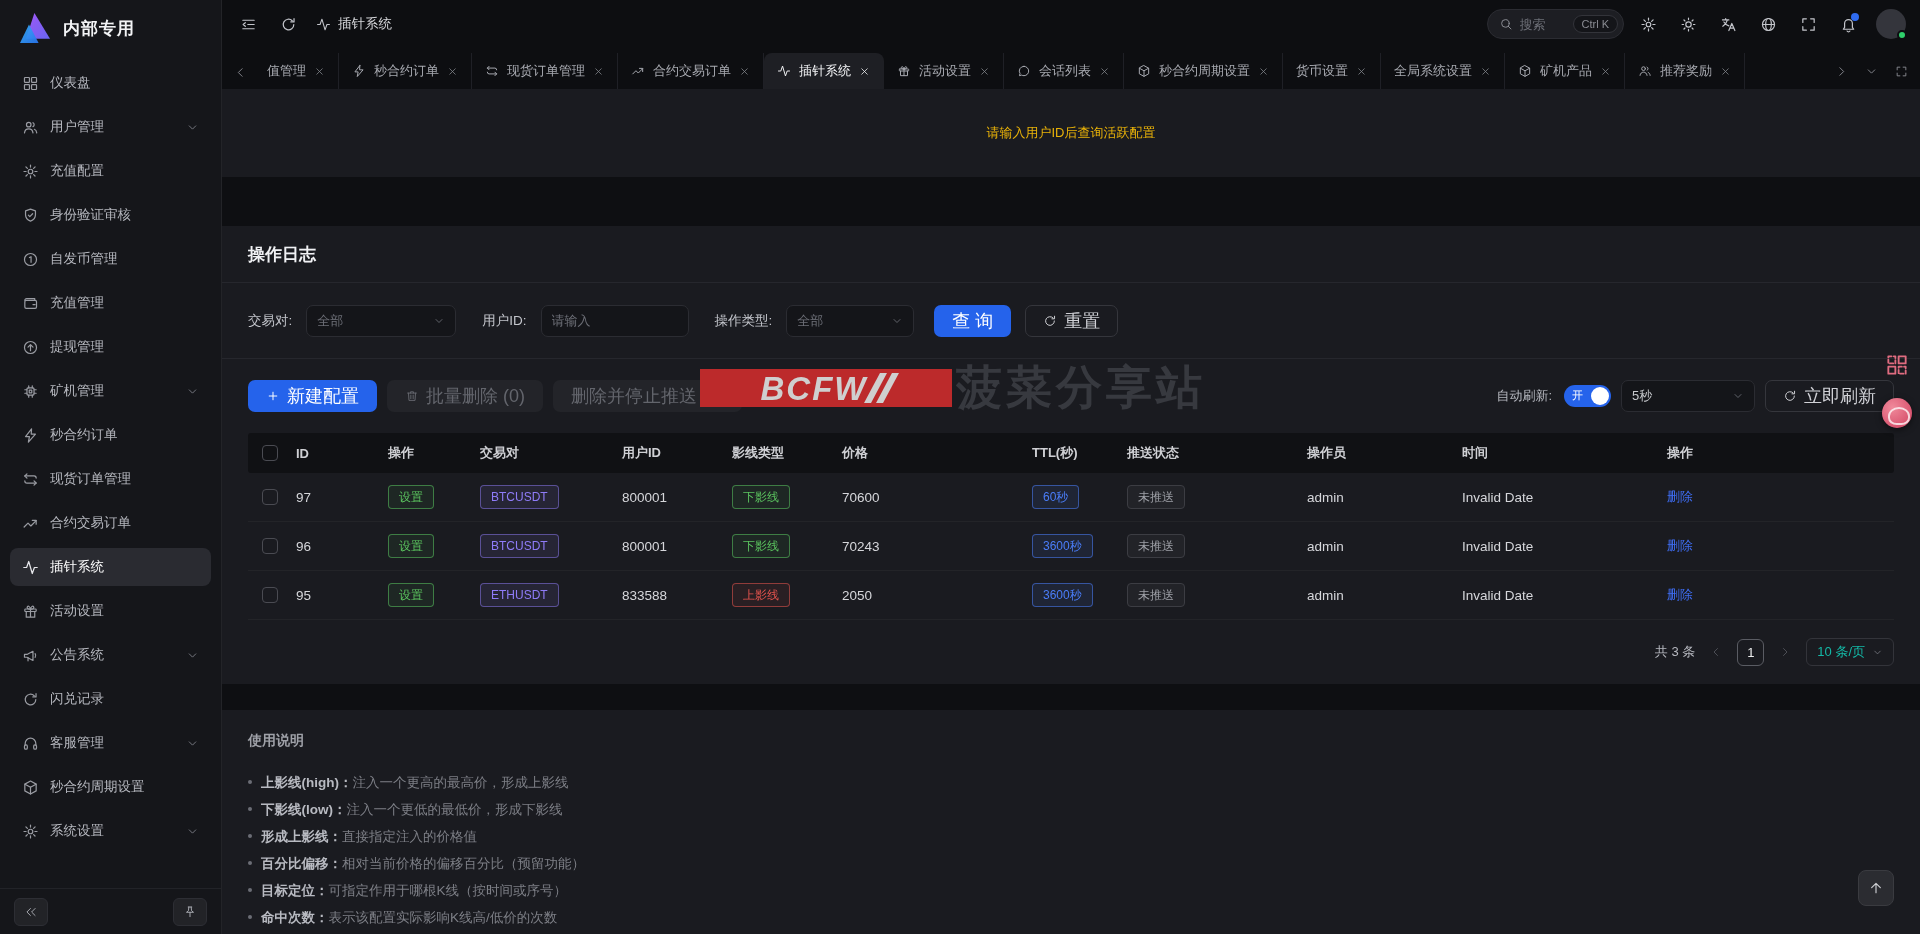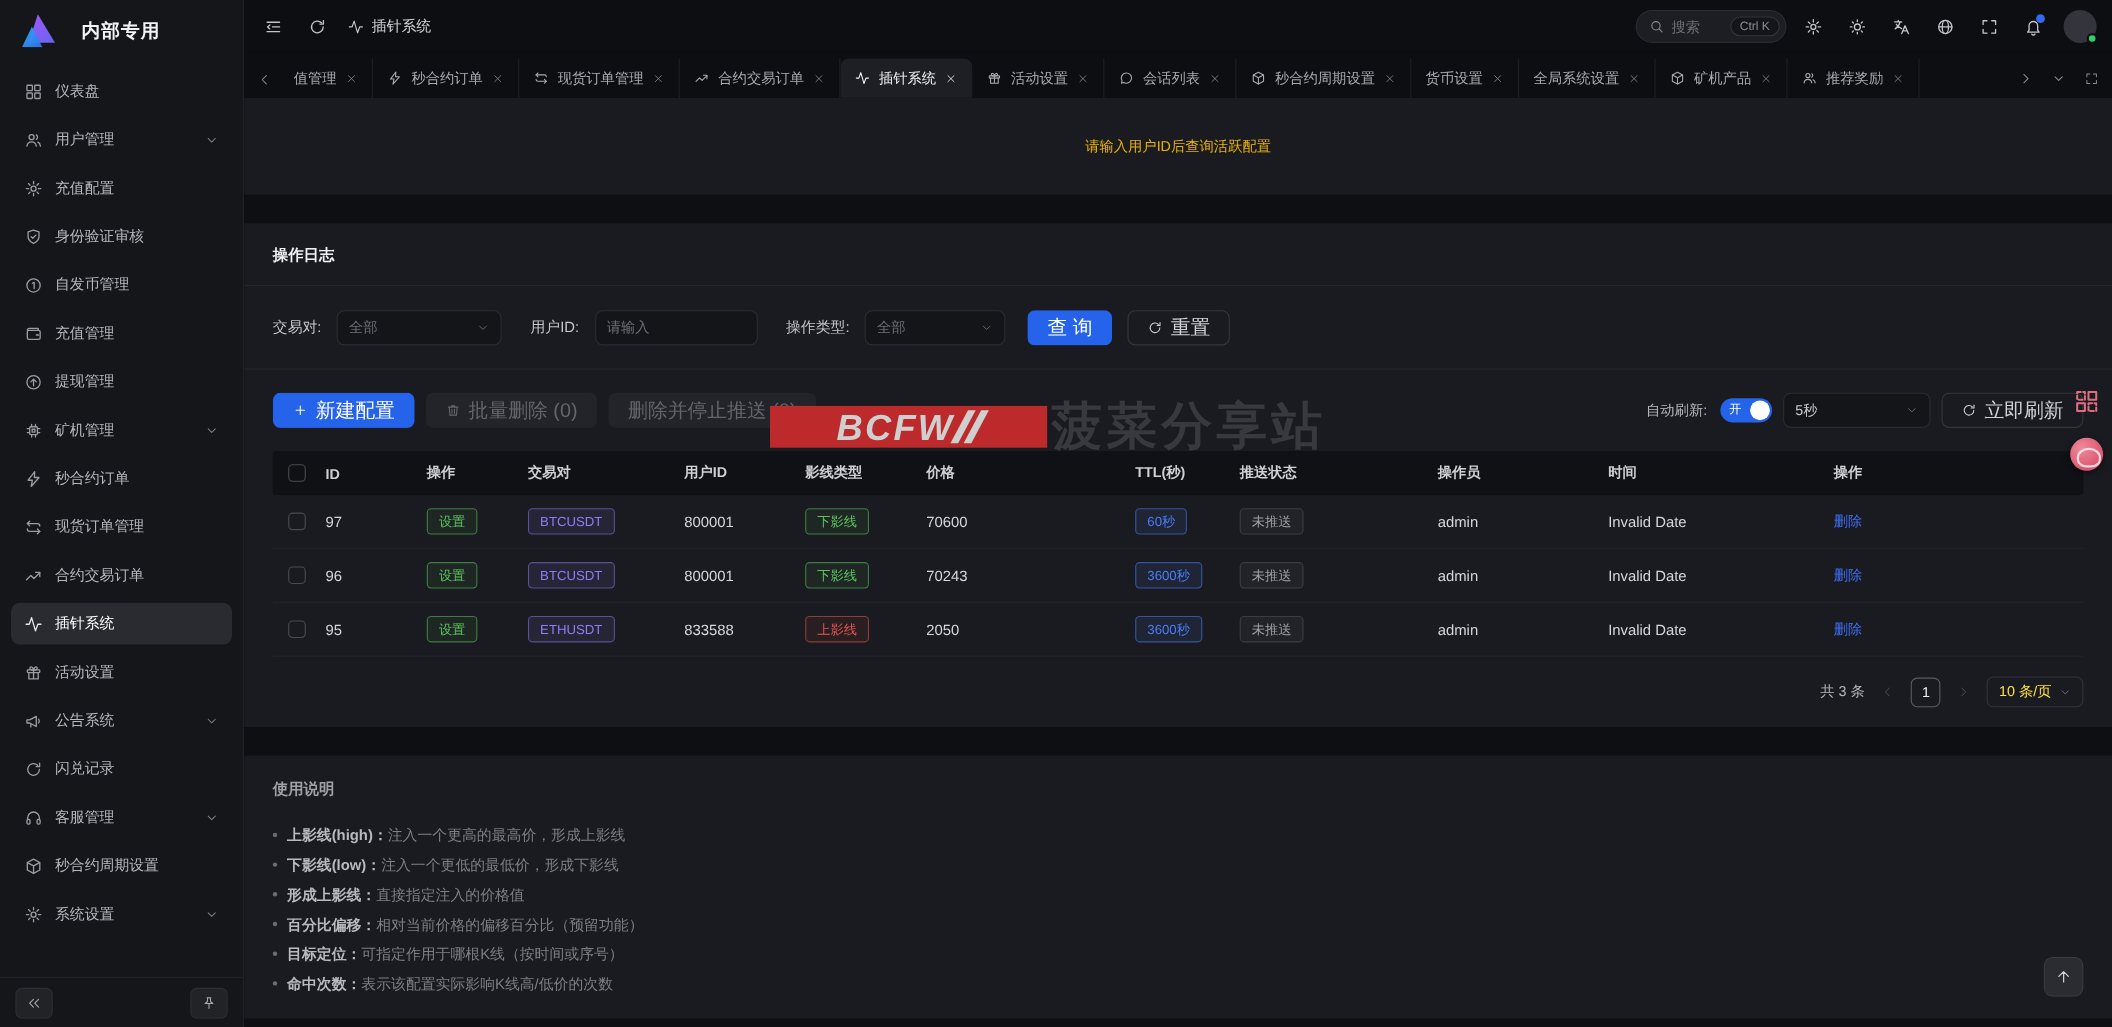--- a/index.html
+++ b/index.html
@@ -3,21 +3,21 @@
 <meta charset="utf-8">
 <style>
   * { margin:0; padding:0; box-sizing:border-box; }
   html,body { width:1920px; height:934px; overflow:hidden; background:#0e0f12;
     font-family:"Liberation Sans","DejaVu Sans",sans-serif; color:#e3e4e8; font-size:14px; }
   .app { display:flex; width:100%; height:100%; }
 
   
   .sidebar { width:222px; min-width:222px; height:100%; background:#15161a; border-right:1px solid #232428;
     display:flex; flex-direction:column; position:relative; }
-  .logo-row { height:56px; display:flex; align-items:center; gap:24px; padding:0 20px; }
+  .logo-row { height:56px; display:flex; align-items:center; gap:13px; padding:0 20px; }
   .logo-mark { width:30px; height:30px; position:relative; }
   .logo-mark .t1 { position:absolute; inset:0; background:linear-gradient(135deg,#a855f7,#6366f1);
     clip-path:polygon(48% 0,100% 86%,20% 86%); border-radius:4px; }
   .logo-mark .t2 { position:absolute; inset:0; background:linear-gradient(135deg,#38bdf8,#2563eb);
     clip-path:polygon(30% 38%,62% 100%,0 100%); opacity:.95; }
   .logo-text { font-size:17px; font-weight:700; color:#f2f3f5; letter-spacing:1px; }
   .side-nav { flex:1; padding:8px 10px; overflow:hidden; }
   .side-item { height:38px; margin-bottom:6px; display:flex; align-items:center; gap:11px;
     padding:0 12px; border-radius:8px; color:#b6b8bf; font-size:13.5px; cursor:pointer; }
   .side-item.on { background:#2a2b31; color:#ffffff; }
@@ -70,22 +70,22 @@
   .tab-right .tb-icon-btn .ic { width:13px; height:13px; }
 
   
   .content { flex:1; overflow:hidden; background:#0e0f12; position:relative; }
   .card { background:#1a1b20; }
   .notice-card { height:88px; display:flex; align-items:center; justify-content:center; }
   .notice-text { color:#eab308; font-size:13px; }
   .gap { height:26px; }
 
   .panel { }
-  .panel-title { height:57px; line-height:57px; padding:0 26px; font-size:14px; font-weight:700; color:#f0f1f4;
-    border-bottom:1px solid #26272d; }
+  .panel-title { height:57px; line-height:57px; padding:0 26px; font-size:17px; font-weight:700; color:#f0f1f4;
+    border-bottom:1px solid #26272d;margin-top:23px; }
   .filter-row { height:76px; display:flex; align-items:center; gap:14px; padding:0 26px; border-bottom:1px solid #26272d; }
   .f-label { color:#c3c5cb; font-size:13.5px; }
   .select { height:32px; background:#141519; border:1px solid #2b2c32; border-radius:7px; display:flex; align-items:center;
     justify-content:space-between; padding:0 10px; color:#6d6f77; font-size:13px; cursor:pointer; }
   .select .ic { width:12px; height:12px; color:#6d6f77; }
   .select.w150 { width:150px; } .select.w128 { width:128px; }
   .text-input { height:32px; width:148px; background:#141519; border:1px solid #2b2c32; border-radius:7px;
     padding:0 10px; color:#c8cace; font-size:13px; outline:none; font-family:inherit; }
   .text-input::placeholder { color:#6d6f77; }
   .btn { height:32px; border-radius:7px; display:inline-flex; align-items:center; justify-content:center; gap:7px;
@@ -118,21 +118,21 @@
   .tag.gray { color:#9fa1a8; border-color:#3c3d43; background:rgba(255,255,255,.04); }
   .link { color:#3f6ef5; font-size:13px; cursor:pointer; }
 
   .pagination { height:64px; display:flex; align-items:center; justify-content:flex-end; gap:10px; padding:0 26px;
     color:#b6b8bf; font-size:13px; }
   .pg-arrow { color:#55575e; width:22px; height:22px; display:flex; align-items:center; justify-content:center; cursor:pointer; }
   .pg-arrow .ic { width:12px; height:12px; }
   .pg-num { min-width:27px; height:27px; border:1px solid #5a5c63; border-radius:6px; display:flex; align-items:center;
     justify-content:center; color:#eceded; cursor:pointer; }
   .pg-size { height:28px; background:transparent; border:1px solid #33343a; border-radius:6px; display:flex;
-    align-items:center; gap:7px; padding:0 10px; color:#fde047; cursor:pointer; }
+    align-items:center; gap:7px; padding:0 10px; color:#14b8a6; cursor:pointer; }
   .pg-size .ic { width:11px; height:11px; color:#7c7e86; }
 
   
   .usage { padding:22px 26px; }
   .usage-title { color:#9fa1a8; font-size:14px; font-weight:700; }
   .usage-list { list-style:none; margin-top:24px; }
   .usage-list li { display:flex; align-items:baseline; gap:9px; margin-top:9px; font-size:13.5px; }
   .usage-list .dot { width:4px; height:4px; border-radius:50%; background:#6b6d75; flex:none; position:relative; top:-3px; }
   .usage-list .term { color:#b8bac1; font-weight:700; }
   .usage-list .desc { color:#7d7f86; }

